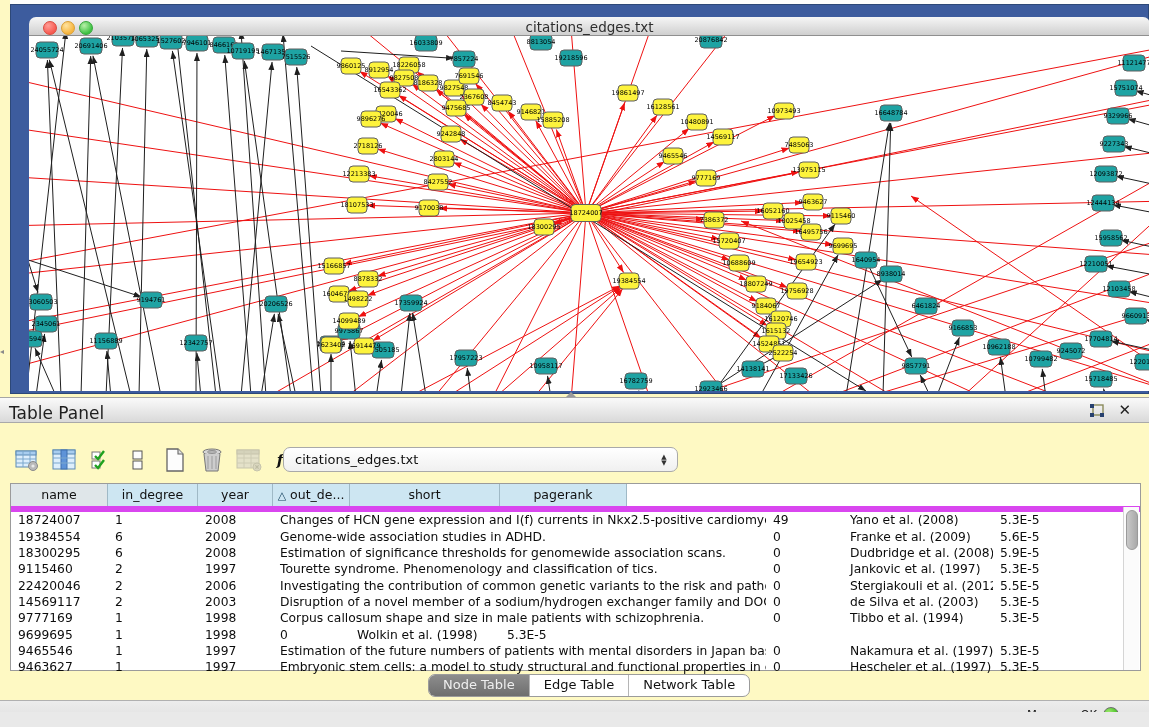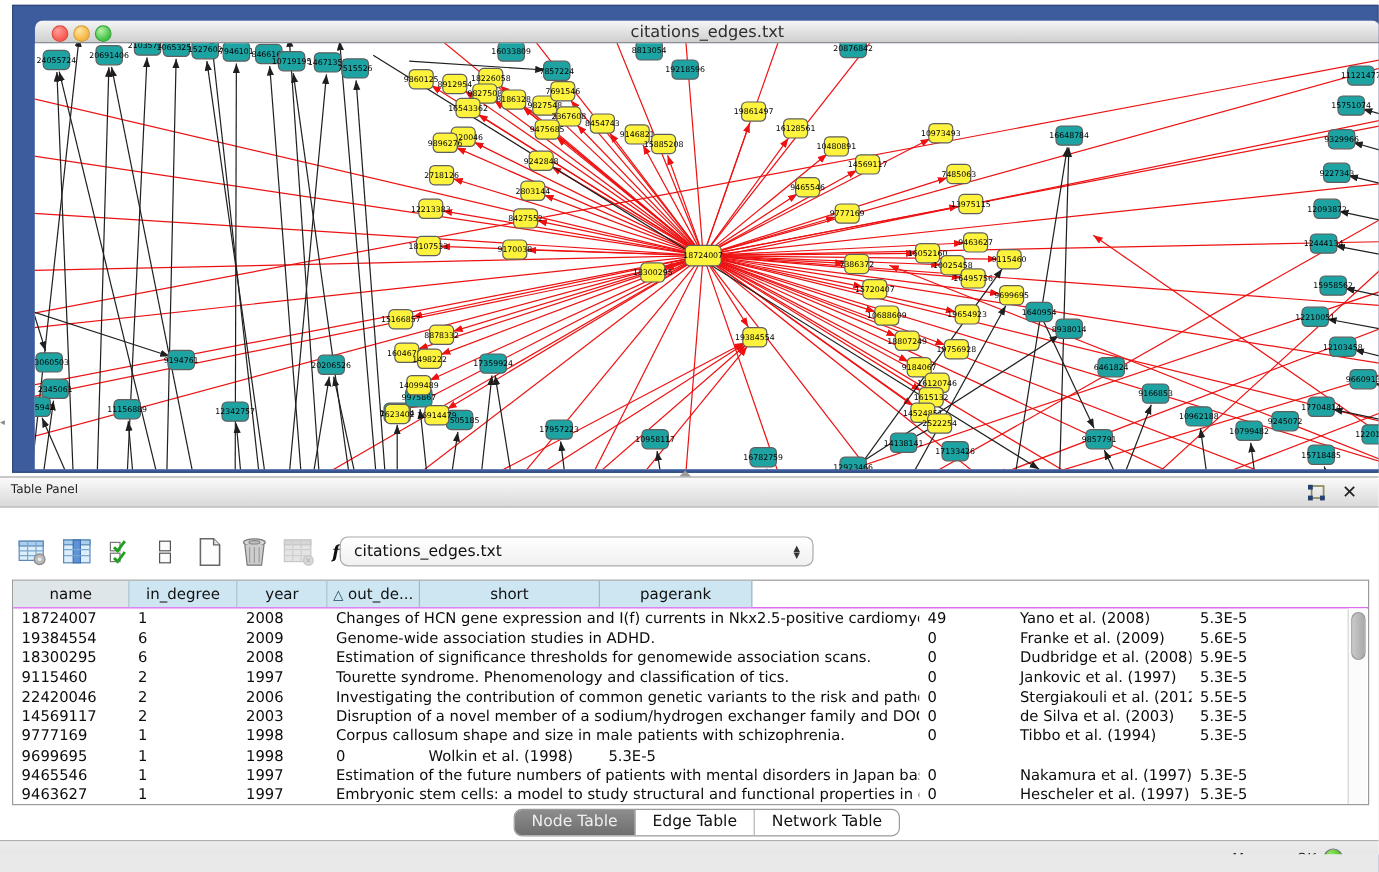--- a/index.html
+++ b/index.html
@@ -1,53 +1,53 @@
 <!DOCTYPE html>
 <html><head>
 <meta charset="utf-8">
 <style>
   html,body{margin:0;padding:0;background:#e9e9e9;}
   #app{position:relative;width:1149px;height:712px;overflow:hidden;
-       font-family:"DejaVu Sans","Liberation Sans",sans-serif;background:#ffffff;}
+       font-family:"DejaVu Sans","Liberation Sans",sans-serif;background:#fef9c3;}
   
   #top-white-strip{position:absolute;left:10px;top:0;width:1139px;height:4px;background:#fdfdfd;}
   #net-frame{position:absolute;left:10px;top:4px;width:1139px;height:390px;
              background:#3d5c9e;border:1px solid #2d4878;box-sizing:border-box;}
   #mac-window{position:absolute;left:18px;top:12px;width:1121px;height:374px;}
   #titlebar{position:absolute;left:0;top:0;width:100%;height:19px;
             border-radius:7px 7px 0 0;border-bottom:1px solid #8f8f8f;
             background:linear-gradient(#f6f6f6,#cfcfcf);box-sizing:border-box;}
   .tl{position:absolute;top:3.5px;width:12px;height:12px;border-radius:50%;}
   #tl-close{left:14px;background:radial-gradient(circle at 35% 30%,#ff9d96,#f75a51 70%);border:1px solid #d94a3e;}
   #tl-min  {left:32px;background:radial-gradient(circle at 35% 30%,#ffe3a0,#f6b53e 70%);border:1px solid #d99e33;}
   #tl-zoom {left:50px;background:radial-gradient(circle at 35% 30%,#b8f0a8,#3ec243 70%);border:1px solid #35a639;}
   #win-title{position:absolute;left:0;right:0;top:2px;text-align:center;font-size:13.5px;color:#2e2e2e;}
   #net-canvas{position:absolute;left:0;top:19px;width:1121px;height:355px;background:#ffffff;}
   #left-strip-arrow{position:absolute;left:0px;top:346px;width:9px;height:12px;color:#8a8a8a;font-size:8px;line-height:12px;}
   
   #panel-header{position:absolute;left:0;top:397px;width:1149px;height:26px;
     background:linear-gradient(#fafafa,#d9d9d9);border-top:1px solid #a5a5a5;border-bottom:1px solid #a9a9a9;box-sizing:border-box;}
-  #panel-title{position:absolute;left:9px;top:5px;font-size:10px;color:#1e1e1e;}
+  #panel-title{position:absolute;left:9px;top:5px;font-size:17px;color:#1e1e1e;}
   #float-btn{position:absolute;right:44px;top:5px;width:16px;height:16px;cursor:default;}
   #close-btn{position:absolute;right:18px;top:3px;font-size:15px;font-weight:bold;color:#222;}
   #split-handle{position:absolute;left:566px;top:392px;width:0;height:0;
     border-left:5px solid transparent;border-right:5px solid transparent;border-bottom:5px solid #9a9a9a;}
   #toolbar{position:absolute;left:14px;top:444px;height:32px;display:flex;align-items:center;gap:11px;}
   .tool{width:26px;height:26px;display:flex;align-items:center;justify-content:center;}
   #fx-label{font-size:15px;color:#111;font-family:"DejaVu Serif","Liberation Serif",serif;font-style:italic;font-weight:bold;}
   #fx-label small{font-size:9px;font-weight:normal;}
   #table-combo{position:absolute;left:283px;top:447px;width:395px;height:25px;
     border:1px solid #a9a9a9;border-radius:7px;background:linear-gradient(#ffffff,#f0f0f0);
     box-shadow:inset 0 1px 0 #fff;display:flex;align-items:center;box-sizing:border-box;}
   #combo-value{flex:1;padding-left:11px;font-size:13px;color:#111;}
   #combo-stepper{width:18px;text-align:center;color:#333;font-size:7px;line-height:6px;padding-right:4px;}
   
   #grid{position:absolute;left:10px;top:483px;width:1131px;height:188px;
         background:#fff;border:1px solid #9b9b9b;box-sizing:border-box;}
-  #grid-header{display:flex;height:22px;border-bottom:1px solid #d946ef;}
+  #grid-header{display:flex;height:22px;border-bottom:6px solid #d946ef;}
   .hcell{box-sizing:border-box;border-right:1px solid #9fb9c6;background:#cde6f2;
          font-size:12.5px;color:#111;text-align:center;line-height:21px;overflow:hidden;white-space:nowrap;}
   .hcell.first{background:#dfe6e9;}
   .sort-tri{color:#16425e;font-size:11px;}
   #grid-body{position:relative;}
   .grow{display:flex;height:16.35px;align-items:center;}
   .gcell{box-sizing:border-box;font-size:12.3px;color:#0c0c0c;padding-left:7px;
          overflow:hidden;white-space:nowrap;}
   #vscroll{position:absolute;right:1px;top:23px;width:15px;height:163px;background:#fbfbfb;border-left:1px solid #d5d5d5;}
   #vthumb{position:absolute;left:2px;top:3px;width:10px;height:38px;border-radius:6px;

